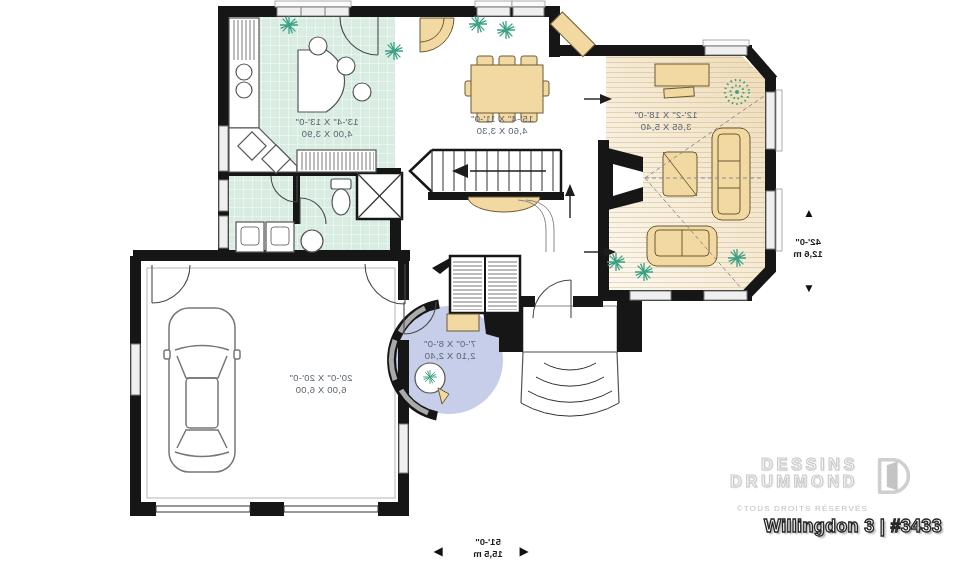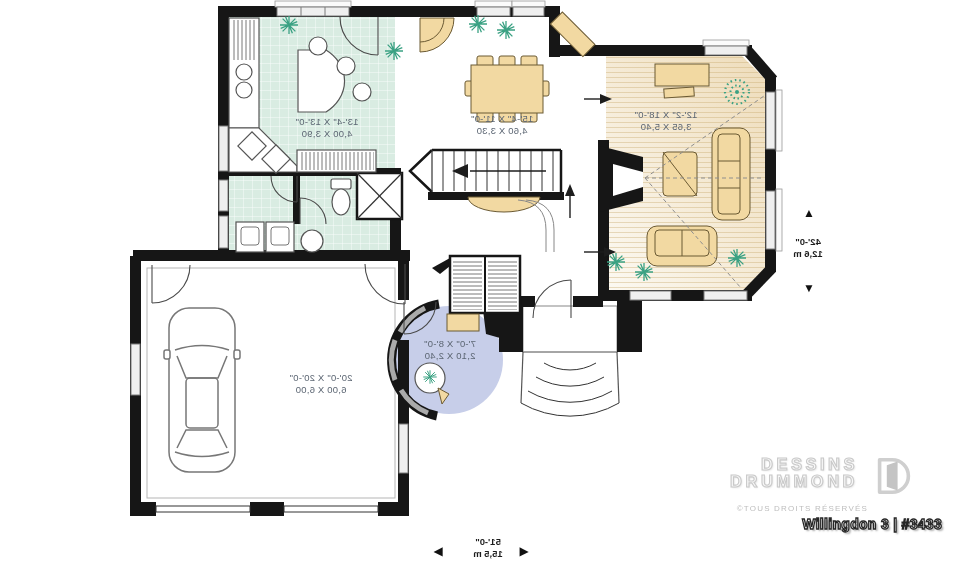--- a/index.html
+++ b/index.html
@@ -35,21 +35,21 @@
   .dim-label span{display:block}
   .dim-arrow{position:absolute;transform:translate(-50%,-50%);font-size:12px;color:#111}
 
   
   .brand{position:absolute;top:456px;right:18px;text-align:right}
   .brand-row{display:flex;justify-content:flex-end;align-items:flex-start;gap:18px;padding-right:30px}
   .brand-names{text-align:right;font-weight:700;letter-spacing:3.5px;font-size:16.5px;
     line-height:17px;color:#f8f8f8;-webkit-text-stroke:1.1px var(--brand);
     text-shadow:1px 1px 2px rgba(0,0,0,.12)}
   .brand-rights{font-size:8px;letter-spacing:1.2px;color:#bdbdbd;padding-right:74px;margin-top:8px}
-  .brand-title{margin-top:3px;font-size:14px;font-weight:700;color:#fff;
+  .brand-title{margin-top:3px;font-size:18px;font-weight:700;color:#fff;
     -webkit-text-stroke:1.3px #262626;text-shadow:2px 2px 2px rgba(0,0,0,.35);letter-spacing:.3px}
 </style>
 </head>
 <body>
 
 <div class="stage">
 
   <svg class="plan" width="960" height="569" viewBox="0 0 960 569">
     <defs>
       <pattern id="pGrid" width="9" height="9" patternUnits="userSpaceOnUse">

